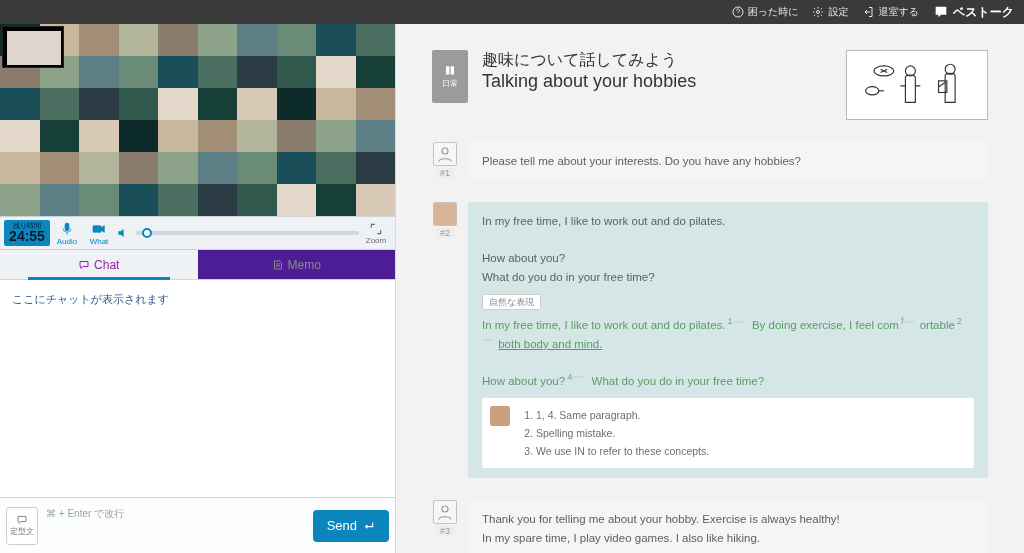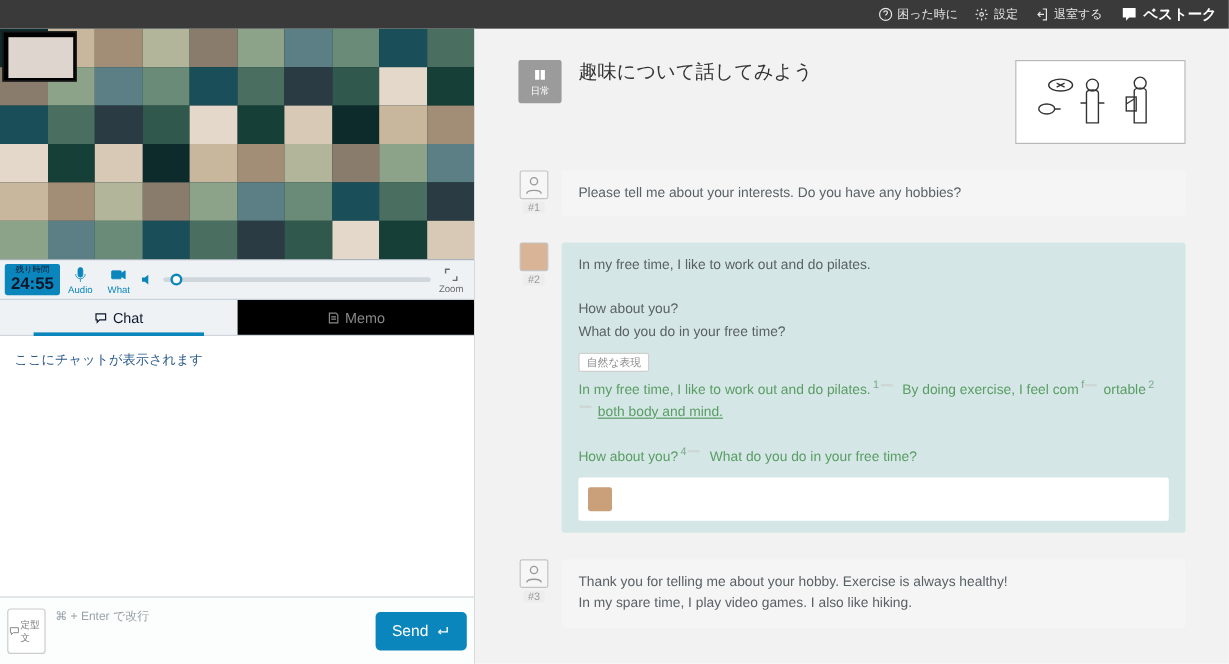--- a/index.html
+++ b/index.html
@@ -29,38 +29,38 @@
   .ic-btn svg{ width:16px; height:16px; stroke:#0a86bd; fill:#0a86bd; display:block; margin:0 auto;}
   .vol { flex:1; display:flex; align-items:center; gap:6px; }
   .vol svg{width:14px;height:14px;fill:#0a86bd;}
   .vol .track{ flex:1; height:4px; background:#cfd6dc; border-radius:2px; position:relative;}
   .vol .thumb{ position:absolute; left:6px; top:-3px; width:10px; height:10px; background:#fff; border:2px solid #0a86bd; border-radius:50%;}
   .zoom { width:30px; text-align:center; color:#6a6a6a; font-size:8px;}
   .zoom svg{width:14px;height:14px;stroke:#6a6a6a;fill:none;stroke-width:2;display:block;margin:0 auto;}
   
   .tabs { display:flex; height:30px; border-bottom:1px solid #d0d6db; background:#eef2f5; position:relative;}
   .tab { flex:1; display:flex; align-items:center; justify-content:center; gap:4px; font-size:12px; color:#3a8bbd; cursor:pointer;}
-  .tab.active{ color:#0f172a;}
-  .tab.inactive{ background:#000000; color:#888;}
+  .tab.active{ color:#a21caf;}
+  .tab.inactive{ background:#4c1d95; color:#888;}
   .tab-underline{ position:absolute; bottom:-1px; width:36%; left:7%; height:3px; background:#0a86bd;}
   .tab svg{width:12px;height:12px;fill:none;stroke:currentColor;stroke-width:2;}
   
   .chat-body{ flex:1; background:#fff; padding:12px; font-size:11px; color:#2a5a8c;}
   
   .composer{ height:56px; border-top:1px solid #d0d6db; background:#fcfdfd; display:flex; align-items:center; padding:6px; gap:6px;}
-  .mode-btn{ width:32px; height:38px; border:1px solid #ccc; border-radius:3px; background:#fff; display:flex; align-items:center; justify-content:center; font-size:8px; color:#7a7a7a;}
+  .mode-btn{ width:32px; height:38px; border:1px solid #ccc; border-radius:3px; background:#fff; display:flex; flex-direction:column; align-items:center; justify-content:center; font-size:8px; color:#7a7a7a;}
   .mode-btn svg{width:12px;height:12px;stroke:#8a8a8a;fill:none;stroke-width:2;}
   .compose-field{ flex:1; height:38px; position:relative;}
   .compose-field .hint{ font-size:10px; color:#9aa3a9; position:absolute; top:0; left:2px;}
   .send-btn{ background:#0a86bd; color:#fff; border:none; border-radius:4px; height:32px; padding:0 14px; font-size:13px; display:flex; align-items:center; gap:4px; cursor:pointer;}
   .send-btn svg{width:14px;height:14px;stroke:#fff;fill:none;stroke-width:2;}
   
   .right-inner{ padding:26px 36px 20px 36px;}
   .lesson-head{ display:flex; gap:14px;}
-  .badge{ width:36px; height:36px; background:#9b9b9b; color:#fff; display:flex; flex-direction:column; align-items:center; justify-content:center; font-size:8px; border-radius:2px;}
+  .badge{ width:36px; height:53px; background:#9b9b9b; color:#fff; display:flex; flex-direction:column; align-items:center; justify-content:center; font-size:8px; border-radius:2px;}
   .badge svg{width:14px;height:14px;fill:#fff;}
   .titles{ flex:1; }
   .title-jp{ font-size:16px; color:#333;}
   .title-en{ font-size:18px; color:#333; font-weight:500;}
   .subtitle{ font-size:10px; color:#8a8a8a; margin-top:4px;}
   .illus{ width:142px; height:70px; border:1px solid #b8b8b8; background:#fff; display:flex; align-items:center; justify-content:center; gap:8px;}
   .illus svg{ height:58px;}
   
   .msg-row{ display:flex; gap:10px; margin-top:22px; align-items:flex-start;}
   .av-col{ width:26px; display:flex; flex-direction:column; align-items:center;}
@@ -267,20 +267,21 @@
 
     <div class="lesson-head">
       <div class="badge">
         <svg viewBox="0 0 24 24">
             <path d="M5 4h6v14H5zM13 4h6v14h-6z"></path>
           </svg>
         <span>日常</span>
       </div>
       <div class="titles">
         <div class="title-jp">趣味について話してみよう</div>
+        <div class="title-en">Talking about your hobbies</div>
       </div>
       <div class="illus">
         <svg viewBox="0 0 140 70">
           <g stroke="#333" fill="none" stroke-width="1.4">
             <ellipse cx="30" cy="18" rx="12" ry="6"></ellipse>
               <path d="M26 16l8 4M34 16l-8 4"></path>
             <ellipse cx="16" cy="42" rx="8" ry="5"></ellipse>
               <line x1="24" y1="42" x2="30" y2="42"></line>
             <circle cx="62" cy="18" r="6"></circle>
               <path d="M56 26c0-4 12-4 12 0v30H56z"></path>
@@ -326,20 +327,25 @@
           <span>By doing exercise, I feel com</span><span class="sup">f</span>
           <span>ortable</span><span class="sup">2</span>
           <u>both body and mind.</u>
           <br><br>
           <span>How about you?</span><span class="sup">4</span>&nbsp;
           <span>What do you do in your free time?</span>
         </div>
 
         <div class="fb">
           <div class="photo"></div>
+          <ol>
+            <li>1, 4. Same paragraph.</li>
+            <li>Spelling mistake.</li>
+            <li>We use IN to refer to these concepts.</li>
+          </ol>
         </div>
       </div>
     </div>
 
     <div class="msg-row">
       <div class="av-col">
         <div class="av tutor">
           <svg viewBox="0 0 24 24">
               <circle cx="12" cy="8" r="4"></circle>
               <path d="M4 22c0-5 16-5 16 0"></path>

